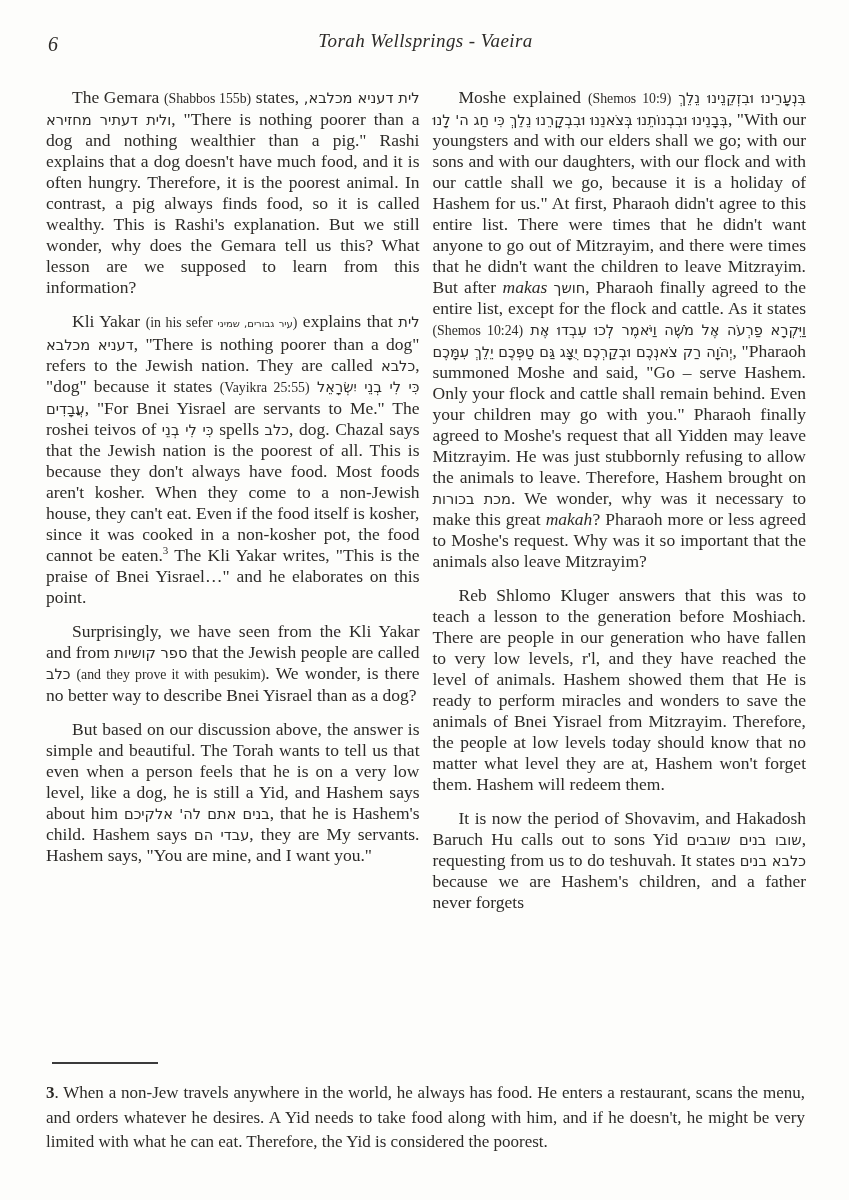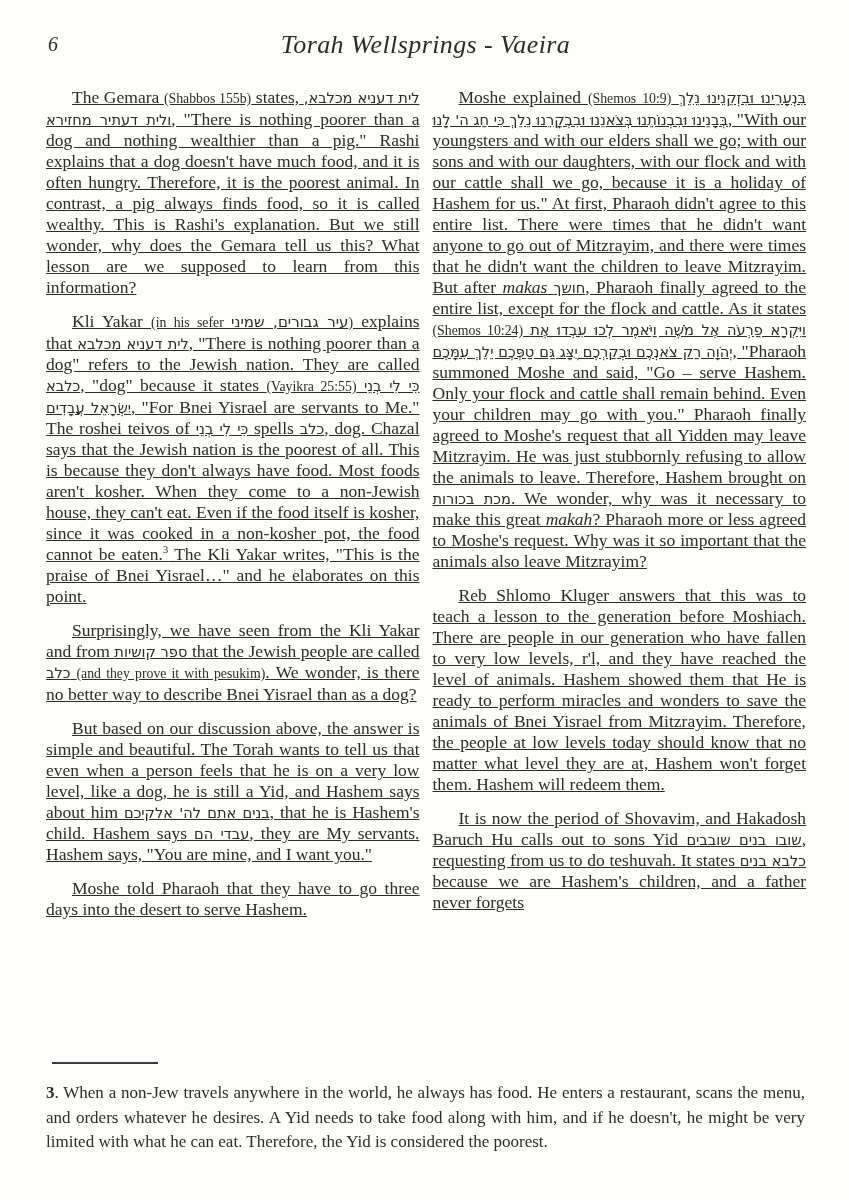--- a/index.html
+++ b/index.html
@@ -15,40 +15,39 @@
   }
   .header { position:absolute; top:30px; left:46px; right:44px; height:32px; }
   .pagenum {
     position:absolute; left:2px; top:3px;
     font-style:italic; font-size:20px;
   }
   .title {
     position:absolute; left:0; right:0; top:0;
     text-align:center;
     font-style:italic; font-weight:400;
-    font-size:26px; letter-spacing:0.4px;
+    font-size:19px; letter-spacing:0.4px;
   }
   .columns {
     position:absolute; top:87px; left:46px; right:43px; bottom:145px;
     display:flex; gap:13px;
     overflow:hidden;
-    text-decoration:underline;
   }
   .col { width:50%; }
   p.para {
     text-align:justify;
     font-size:17.5px;
     line-height:21px;
     text-indent:26px;
     margin:0 0 13px 0;
   }
   .s-n  { }
   .s-sm { font-size:13.8px; }
   .s-he { font-family:"DejaVu Sans",sans-serif; font-size:14.6px; }
-  .s-hesm { font-family:"DejaVu Sans",sans-serif; font-size:15px; }
+  .s-hesm { font-family:"DejaVu Sans",sans-serif; font-size:10px; }
   .s-i  { font-style:italic; }
   .s-b  { font-weight:bold; }
   .s-sup { vertical-align:super; font-size:11px; line-height:0; }
   .footer { position:absolute; left:46px; right:44px; top:1062px; }
   .fn-rule {
     width:106px; height:0;
     border-top:2px solid #3b3b3b;
     margin:0 0 17px 6px;
   }
   p.footnote {
@@ -68,21 +67,20 @@
     <span class="pagenum">6</span>
     <div class="title">Torah Wellsprings - Vaeira</div>
   </div>
 
   <div class="columns">
     <div class="col">
         <p class="para"><span class="s-n">The Gemara </span><span class="s-sm">(Shabbos 155b)</span><span class="s-n"> states, </span><span class="s-he">לית דעניא מכלבא, ולית דעתיר מחזירא</span><span class="s-n">, "There is nothing poorer than a dog and nothing wealthier than a pig." Rashi explains that a dog doesn't have much food, and it is often hungry. Therefore, it is the poorest animal. In contrast, a pig always finds food, so it is called wealthy. This is Rashi's explanation. But we still wonder, why does the Gemara tell us this? What lesson are we supposed to learn from this information?</span></p>
         <p class="para"><span class="s-n">Kli Yakar </span><span class="s-sm">(in his sefer </span><span class="s-hesm">עיר גבורים, שמיני</span><span class="s-sm">)</span><span class="s-n"> explains that </span><span class="s-he">לית דעניא מכלבא</span><span class="s-n">, "There is nothing poorer than a dog" refers to the Jewish nation. They are called </span><span class="s-he">כלבא</span><span class="s-n">, "dog" because it states </span><span class="s-sm">(Vayikra 25:55)</span><span class="s-n"> </span><span class="s-he">כִּי לִי בְנֵי יִשְׂרָאֵל עֲבָדִים</span><span class="s-n">, "For Bnei Yisrael are servants to Me." The roshei teivos of </span><span class="s-he">כִּי לִי בְנֵי</span><span class="s-n"> spells </span><span class="s-he">כלב</span><span class="s-n">, dog. Chazal says that the Jewish nation is the poorest of all. This is because they don't always have food. Most foods aren't kosher. When they come to a non-Jewish house, they can't eat. Even if the food itself is kosher, since it was cooked in a non-kosher pot, the food cannot be eaten.</span><span class="s-sup">3</span><span class="s-n"> The Kli Yakar writes, "This is the praise of Bnei Yisrael…" and he elaborates on this point.</span></p>
         <p class="para"><span class="s-n">Surprisingly, we have seen from the Kli Yakar and from </span><span class="s-he">ספר קושיות</span><span class="s-n"> that the Jewish people are called </span><span class="s-he">כלב</span><span class="s-n"> </span><span class="s-sm">(and they prove it with pesukim)</span><span class="s-n">. We wonder, is there no better way to describe Bnei Yisrael than as a dog?</span></p>
         <p class="para"><span class="s-n">But based on our discussion above, the answer is simple and beautiful. The Torah wants to tell us that even when a person feels that he is on a very low level, like a dog, he is still a Yid, and Hashem says about him </span><span class="s-he">בנים אתם לה' אלקיכם</span><span class="s-n">, that he is Hashem's child. Hashem says </span><span class="s-he">עבדי הם</span><span class="s-n">, they are My servants. Hashem says, "You are mine, and I want you."</span></p>
-        <p class="para"><span class="s-n">Moshe told Pharaoh that they have to go three days into the desert to serve Hashem.</span></p>
       </div>
     <div class="col">
         <p class="para"><span class="s-n">Moshe explained </span><span class="s-sm">(Shemos 10:9)</span><span class="s-n"> </span><span class="s-he">בִּנְעָרֵינוּ וּבִזְקֵנֵינוּ נֵלֵךְ בְּבָנֵינוּ וּבִבְנוֹתֵנוּ בְּצֹאנֵנוּ וּבִבְקָרֵנוּ נֵלֵךְ כִּי חַג ה' לָנוּ</span><span class="s-n">, "With our youngsters and with our elders shall we go; with our sons and with our daughters, with our flock and with our cattle shall we go, because it is a holiday of Hashem for us." At first, Pharaoh didn't agree to this entire list. There were times that he didn't want anyone to go out of Mitzrayim, and there were times that he didn't want the children to leave Mitzrayim. But after </span><span class="s-i">makas</span><span class="s-n"> </span><span class="s-he">חושך</span><span class="s-n">, Pharaoh finally agreed to the entire list, except for the flock and cattle. As it states </span><span class="s-sm">(Shemos 10:24)</span><span class="s-n"> </span><span class="s-he">וַיִּקְרָא פַרְעֹה אֶל מֹשֶׁה וַיֹּאמֶר לְכוּ עִבְדוּ אֶת יְהֹוָה רַק צֹאנְכֶם וּבְקַרְכֶם יֻצָּג גַּם טַפְּכֶם יֵלֵךְ עִמָּכֶם</span><span class="s-n">, "Pharaoh summoned Moshe and said, "Go – serve Hashem. Only your flock and cattle shall remain behind. Even your children may go with you." Pharaoh finally agreed to Moshe's request that all Yidden may leave Mitzrayim. He was just stubbornly refusing to allow the animals to leave. Therefore, Hashem brought on </span><span class="s-he">מכת בכורות</span><span class="s-n">. We wonder, why was it necessary to make this great </span><span class="s-i">makah</span><span class="s-n">? Pharaoh more or less agreed to Moshe's request. Why was it so important that the animals also leave Mitzrayim?</span></p>
         <p class="para"><span class="s-n">Reb Shlomo Kluger answers that this was to teach a lesson to the generation before Moshiach. There are people in our generation who have fallen to very low levels, r'l, and they have reached the level of animals. Hashem showed them that He is ready to perform miracles and wonders to save the animals of Bnei Yisrael from Mitzrayim. Therefore, the people at low levels today should know that no matter what level they are at, Hashem won't forget them. Hashem will redeem them.</span></p>
         <p class="para"><span class="s-n">It is now the period of Shovavim, and Hakadosh Baruch Hu calls out to sons Yid </span><span class="s-he">שובו בנים שובבים</span><span class="s-n">, requesting from us to do teshuvah. It states </span><span class="s-he">כלבא בנים</span><span class="s-n"> because we are Hashem's children, and a father never forgets</span></p>
       </div>
   </div>
 
   <div class="footer">
     <div class="fn-rule" style="border-top-color: rgb(59, 59, 59);"></div>

